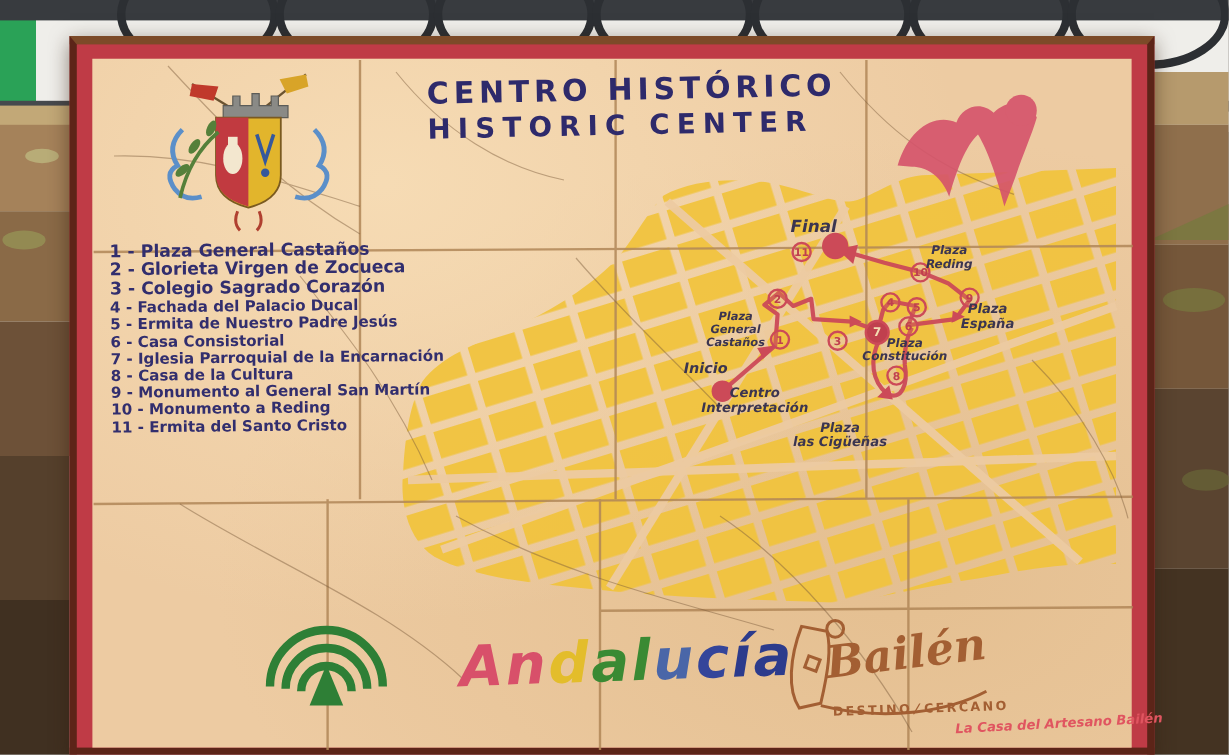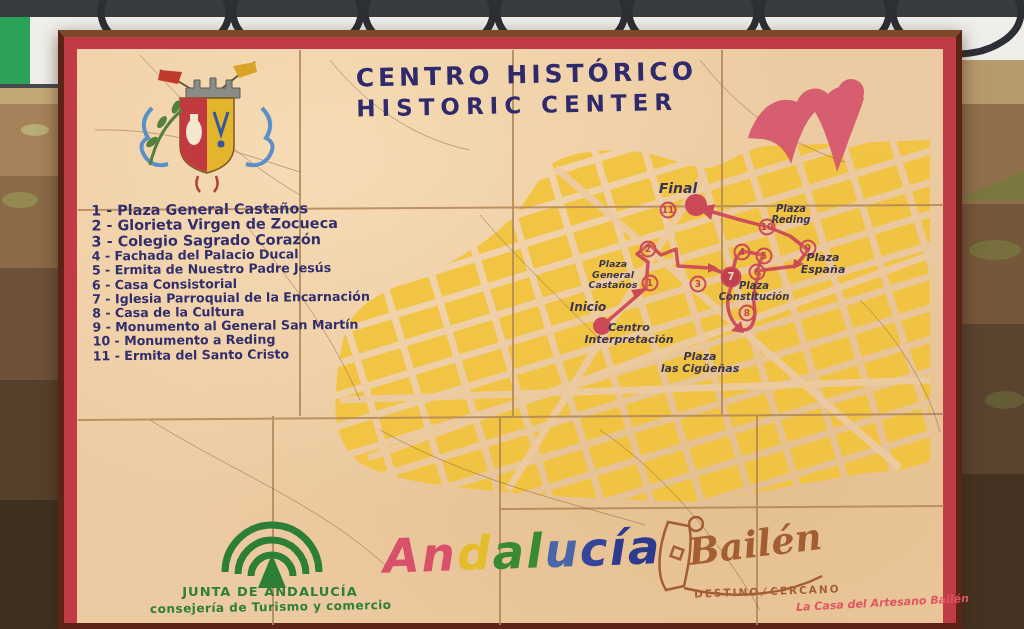--- a/index.html
+++ b/index.html
@@ -270,24 +270,20 @@
       <div class="row">4 - Fachada del Palacio Ducal</div>
       <div class="row">5 - Ermita de Nuestro Padre Jesús</div>
       <div class="row">6 - Casa Consistorial</div>
       <div class="row">7 - Iglesia Parroquial de la Encarnación</div>
       <div class="row">8 - Casa de la Cultura</div>
       <div class="row">9 - Monumento al General San Martín</div>
       <div class="row">10 - Monumento a Reding</div>
       <div class="row">11 - Ermita del Santo Cristo</div>
     </div>
 
-  <div class="t junta-text">
-    <div class="l1">JUNTA DE ANDALUCÍA</div>
-    <div class="l2">consejería de Turismo y comercio</div>
-  </div>
 
   <div class="t andalucia" id="andalucia"><span style="color: rgb(216, 80, 106);">A</span><span style="color: rgb(216, 80, 106);">n</span><span style="color: rgb(227, 189, 43);">d</span><span style="color: rgb(58, 138, 51);">a</span><span style="color: rgb(58, 138, 51);">l</span><span style="color: rgb(74, 102, 168);">u</span><span style="color: rgb(52, 69, 154);">c</span><span style="color: rgb(44, 59, 140);">í</span><span style="color: rgb(44, 59, 140);">a</span></div>
 
   <div class="t bailen-script">Bailén</div>
   <div class="t bailen-sub">
     <span>DESTINO</span><span class="slash">/</span><span>CERCANO</span>
   </div>
 
   <div class="t artesano">La Casa del Artesano Bailén</div>
 

